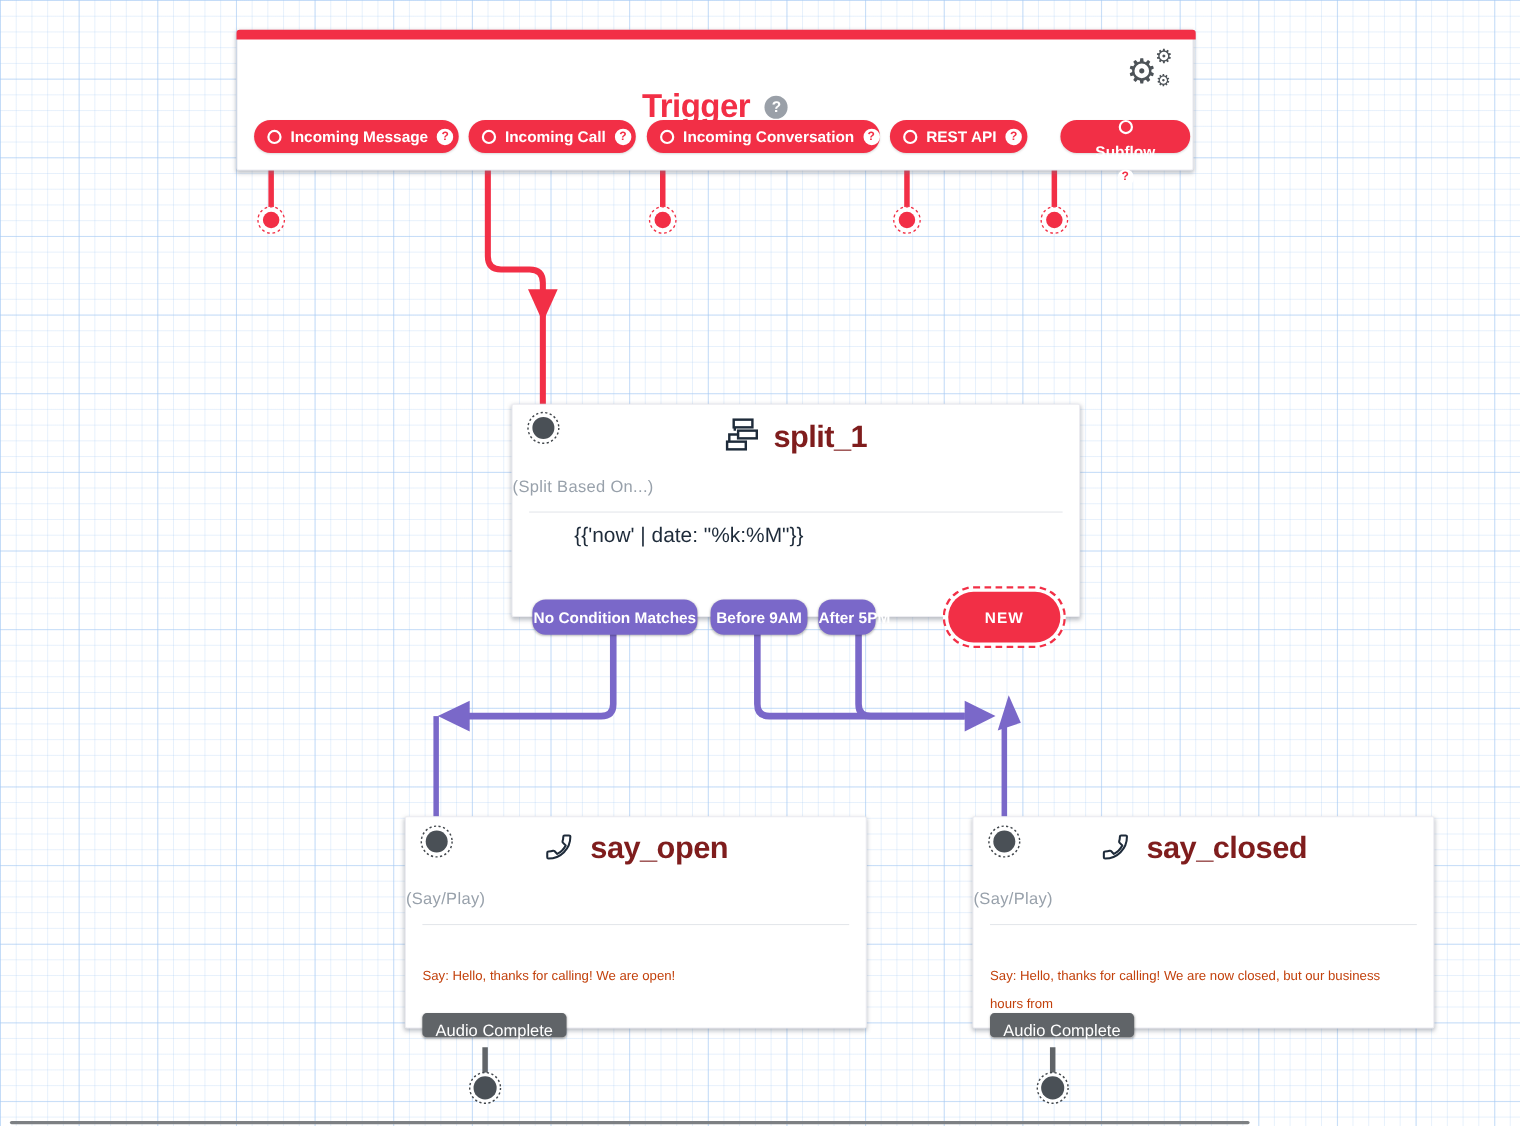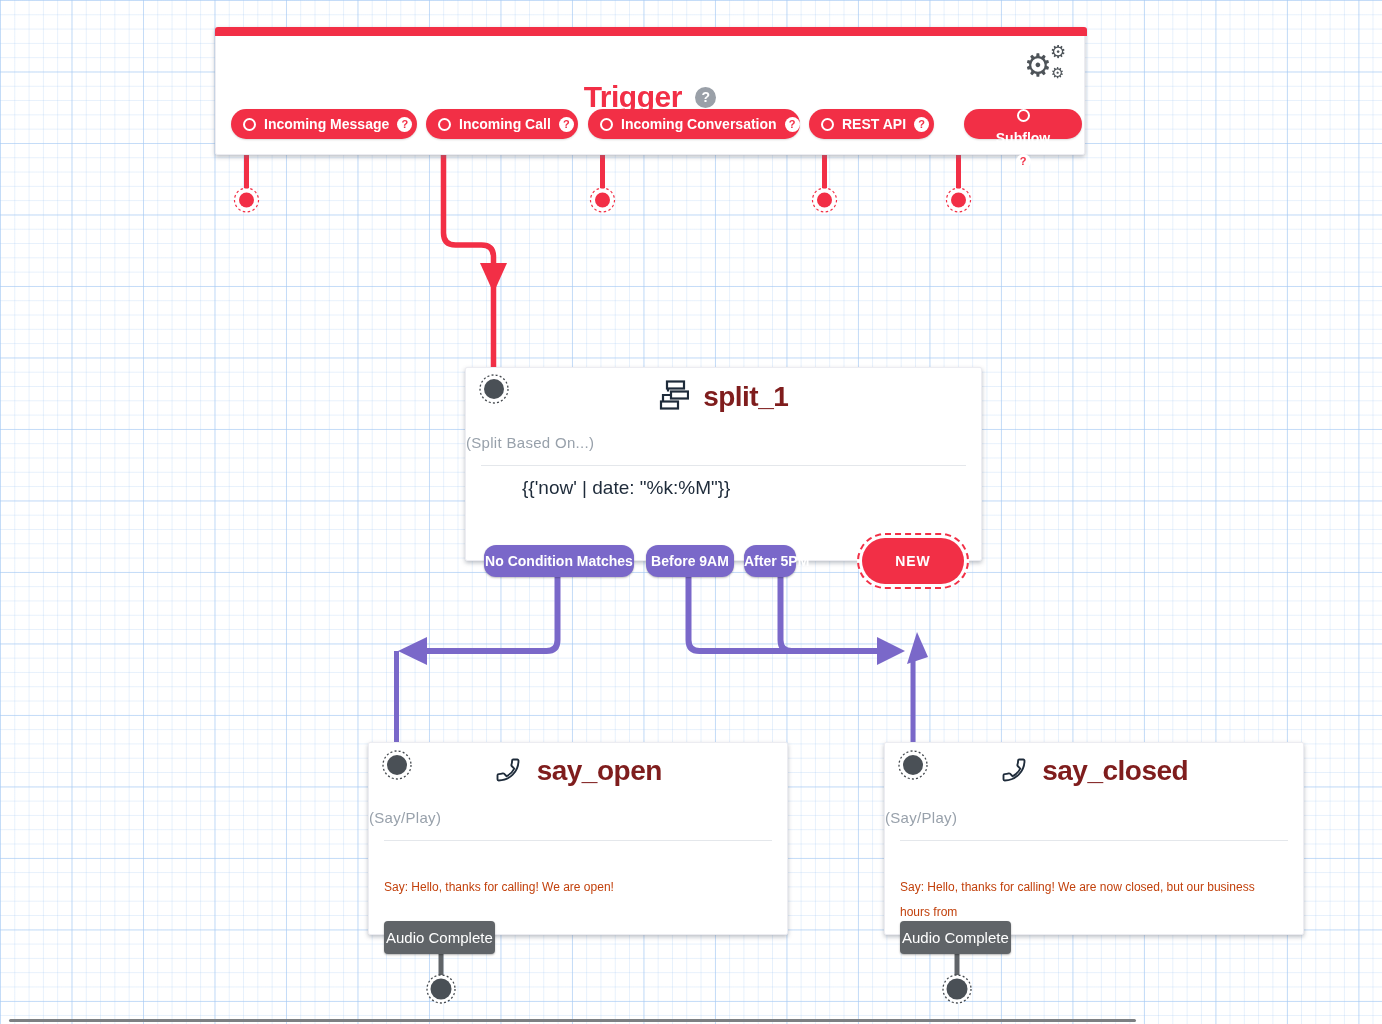--- a/index.html
+++ b/index.html
@@ -85,21 +85,21 @@
     width:100%; height:100%; background:#F22F46; border-radius:23px; color:#ffffff;
     font-size:14px; font-weight:bold; letter-spacing:1px; text-align:center; line-height:46px;
   }
 
   .say-open-card   { left:368px; top:742px; width:420px; height:193px; }
   .say-closed-card { left:884px; top:742px; width:420px; height:193px; }
   .say-body { position:absolute; left:15px; top:108px; right:22px; font-size:12px;
               color:#c2410c; line-height:25px;margin-top:24px; }
 
   .audio-btn {
-    position:absolute; left:15px; top:178px; height:33px; padding:0 2px; background:#606468;
+    position:absolute; left:15px; top:178px; height:22px; padding:0 12px; background:#606468;
     border-radius:4px; color:#ffffff; font-size:15px; text-align:center; line-height:33px;
     white-space:nowrap; box-shadow:0 1px 2px rgba(0,0,0,0.3); z-index:3;
   }
 
   .bottom-edge { position:absolute; left:9px; top:1019px; width:1127px; height:3px;
                  background:#7d8083; border-radius:3px; z-index:0; }
 </style>
 </head>
 <body>
 

